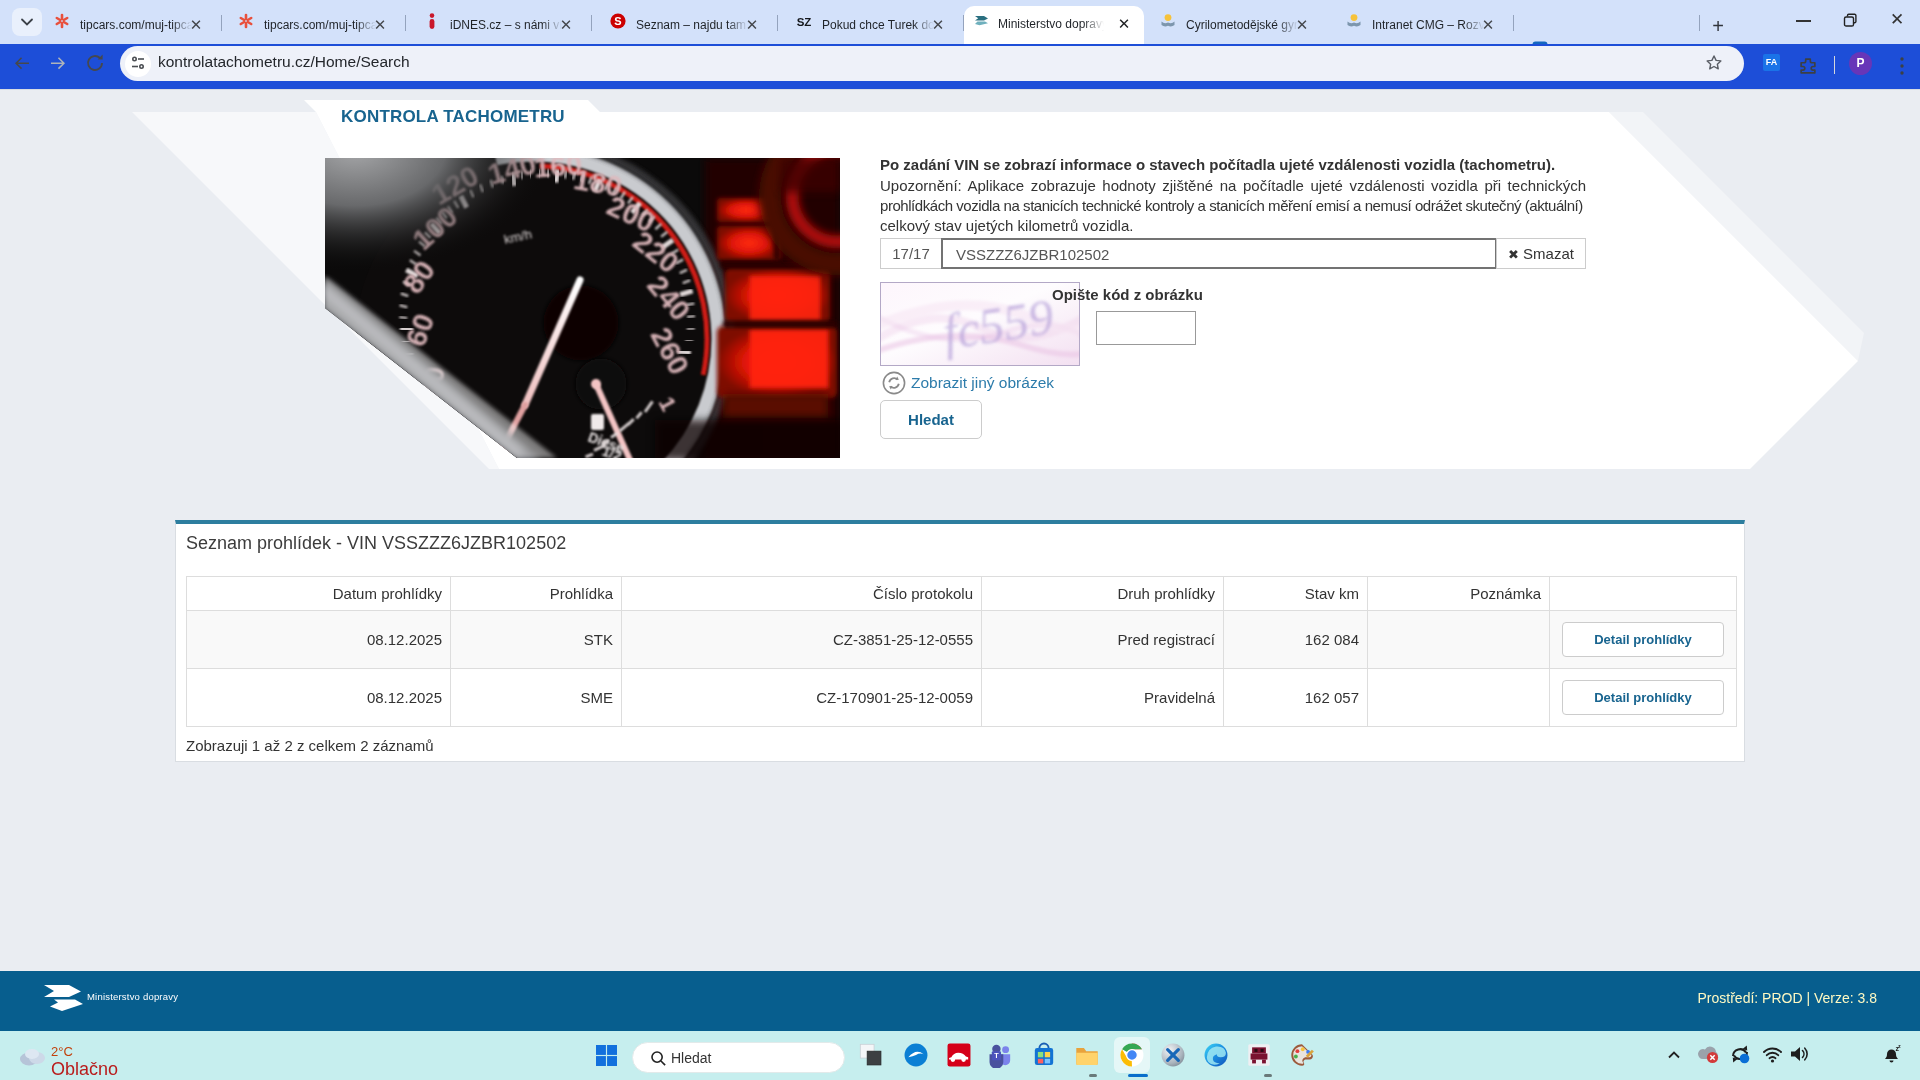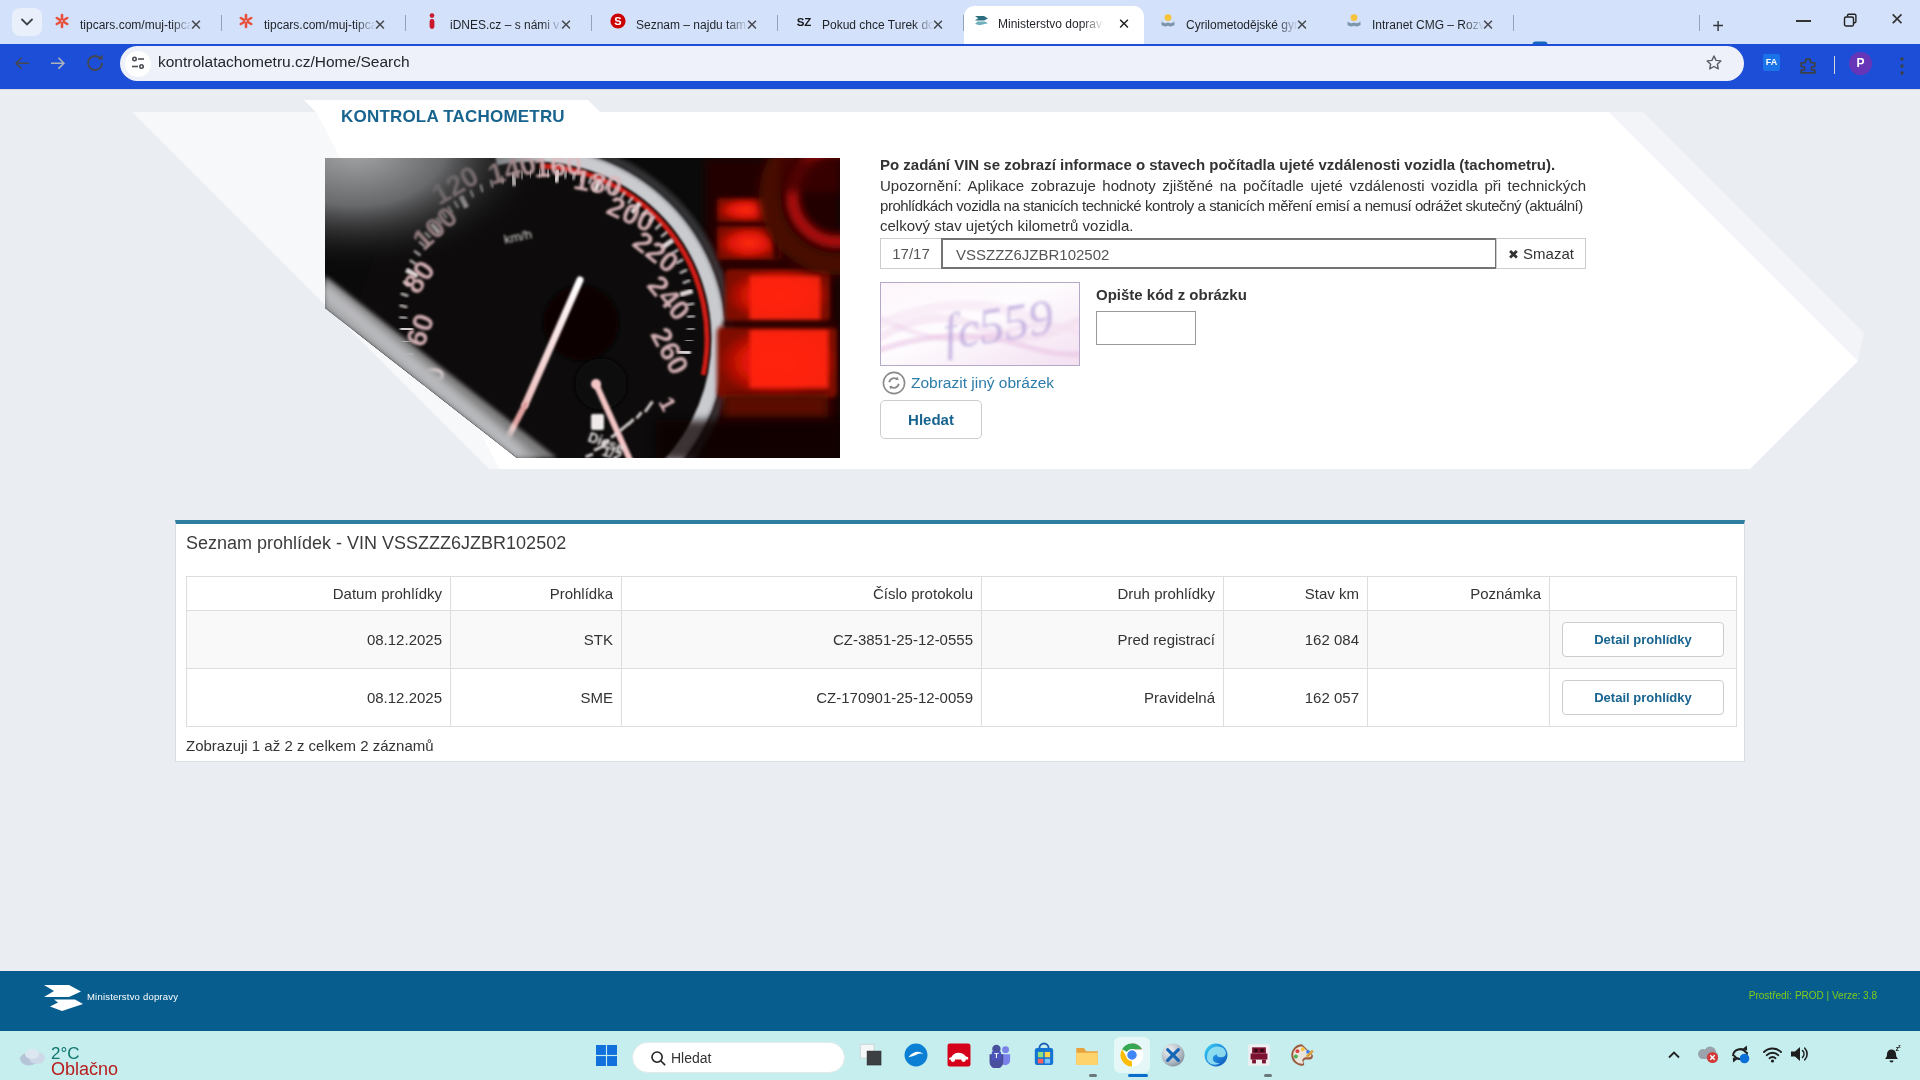--- a/index.html
+++ b/index.html
@@ -30,40 +30,40 @@
 
 .ptext{position:absolute;left:880px;width:706px;color:#333;font-size:15px;line-height:20px;}
 #vingrp{position:absolute;left:880px;top:148px;width:706px;height:31px;}
 #vingrp .c1{position:absolute;left:0;top:0;width:62px;height:31px;border:1px solid #ccc;color:#555;
  font-size:15px;line-height:29px;text-align:center;background:#fff;}
 #vingrp .c2{position:absolute;left:61px;top:0;width:556px;height:31px;border:2px solid #737373;background:#fff;
  color:#555;font-size:15px;line-height:29px;padding-left:13px;}
 #vingrp .c3{position:absolute;left:616px;top:0;width:90px;height:31px;border:1px solid #ccc;background:#fff;
  color:#333;font-size:15px;line-height:29px;text-align:center;}
 #captcha{position:absolute;left:880px;top:192px;width:200px;height:84px;border:1px solid #b3a8c6;background:#fdfbfe;overflow:hidden;}
-#opiste{position:absolute;left:1096px;top:196px;font-size:15px;font-weight:bold;color:#333;}
+#opiste{position:absolute;left:1052px;top:196px;font-size:15px;font-weight:bold;color:#333;}
 #capin{position:absolute;left:1096px;top:221px;width:100px;height:34px;border:1px solid #999;background:#fff;}
 #reflink{position:absolute;left:911px;top:284px;font-size:15.5px;color:#2d7cab;}
 #hledat{position:absolute;left:880px;top:310px;width:102px;height:39px;border:1px solid #ccc;border-radius:5px;background:#fff;
  font-size:15px;font-weight:bold;color:#18648f;text-align:center;line-height:37px;}
 
 #panel{position:absolute;left:175px;top:430px;width:1570px;height:242px;background:#fff;
  border:1px solid #d9dde2;border-top:4px solid #2d7e9f;}
 #panel h2{position:absolute;left:10px;top:9px;font-size:18px;font-weight:normal;color:#3c3c3c;}
 #rtable{position:absolute;left:10px;top:52px;border-collapse:collapse;table-layout:fixed;font-size:15px;color:#333;}
 #rtable td,#rtable th{border:1px solid #ddd;font-weight:normal;text-align:right;padding:0 8px;overflow:hidden;white-space:nowrap;}
 #rtable th{height:34px;}
 #rtable td{height:58px;}
 .stav{text-align:right !important;}
 .dbtn{display:inline-block;border:1px solid #ccc;border-radius:4px;background:#fff;color:#18648f;
  font-size:13px;font-weight:bold;padding:9px 31px;white-space:nowrap;}
 #zobr{position:absolute;left:10px;top:213px;font-size:15px;color:#333;}
 
 #footer{left:0;top:971px;width:1920px;height:60px;background:#075e8e;}
-#ftxt{position:absolute;right:43px;top:19px;color:#84cc16;font-size:10px;}
+#ftxt{position:absolute;right:43px;top:19px;color:#fef9c3;font-size:14px;}
 #flogo{position:absolute;left:44px;top:12px;}
 #flname{position:absolute;left:87px;top:20px;color:#fff;font-size:9.5px;letter-spacing:.2px;}
 
 #taskbar{left:0;top:1031px;width:1920px;height:49px;background:#c6eeee;}
 .tbico{position:absolute;top:11px;width:26px;height:26px;}
 #srch{position:absolute;left:632px;top:11px;width:213px;height:31px;background:#fff;border:1px solid #e2eaea;border-radius:16px;}
 .traytxt{position:absolute;right:42px;color:#1b1b1b;font-size:12px;text-align:right;line-height:14px;}
 </style></head><body>
 <div id="stage">
 <div id="tabbar" class="ab">
@@ -467,21 +467,21 @@
       </svg>
       <div id="flname">Ministerstvo dopravy</div>
       <div id="ftxt">Prostředí: PROD | Verze: 3.8</div>
     </div>
     <div id="taskbar" class="ab">
       <svg class="ab" style="left:19px;top:15px;width:27px;height:20px;" viewBox="0 0 27 20">
         <ellipse cx="10" cy="13" rx="9" ry="6.5" fill="#b6c4d8"></ellipse>
         <ellipse cx="18" cy="12" rx="8" ry="6" fill="#cdd9e8"></ellipse>
         <ellipse cx="13" cy="8" rx="7" ry="5" fill="#dde7f2"></ellipse>
       </svg>
-      <div class="ab" style="left:51px;top:13px;font-size:17px;color:#0f766e;">2°C</div>
+      <div class="ab" style="left:51px;top:13px;font-size:13px;color:#c2410c;">2°C</div>
       <div class="ab" style="left:51px;top:28px;font-size:18px;color:#b91c1c;">Oblačno</div>
       <svg class="ab" style="left:596px;top:14px;width:21px;height:21px;" viewBox="0 0 22 22">
         <rect x="0" y="0" width="10.4" height="10.4" fill="#1270dd"></rect>
         <rect x="11.6" y="0" width="10.4" height="10.4" fill="#1270dd"></rect>
         <rect x="0" y="11.6" width="10.4" height="10.4" fill="#1270dd"></rect>
         <rect x="11.6" y="11.6" width="10.4" height="10.4" fill="#1270dd"></rect>
       </svg>
       <div id="srch">
         <svg class="ab" style="left:17px;top:7px;width:17px;height:17px;" viewBox="0 0 18 18">
           <circle cx="7.5" cy="7.5" r="5.4" fill="none" stroke="#222" stroke-width="1.7"></circle>

